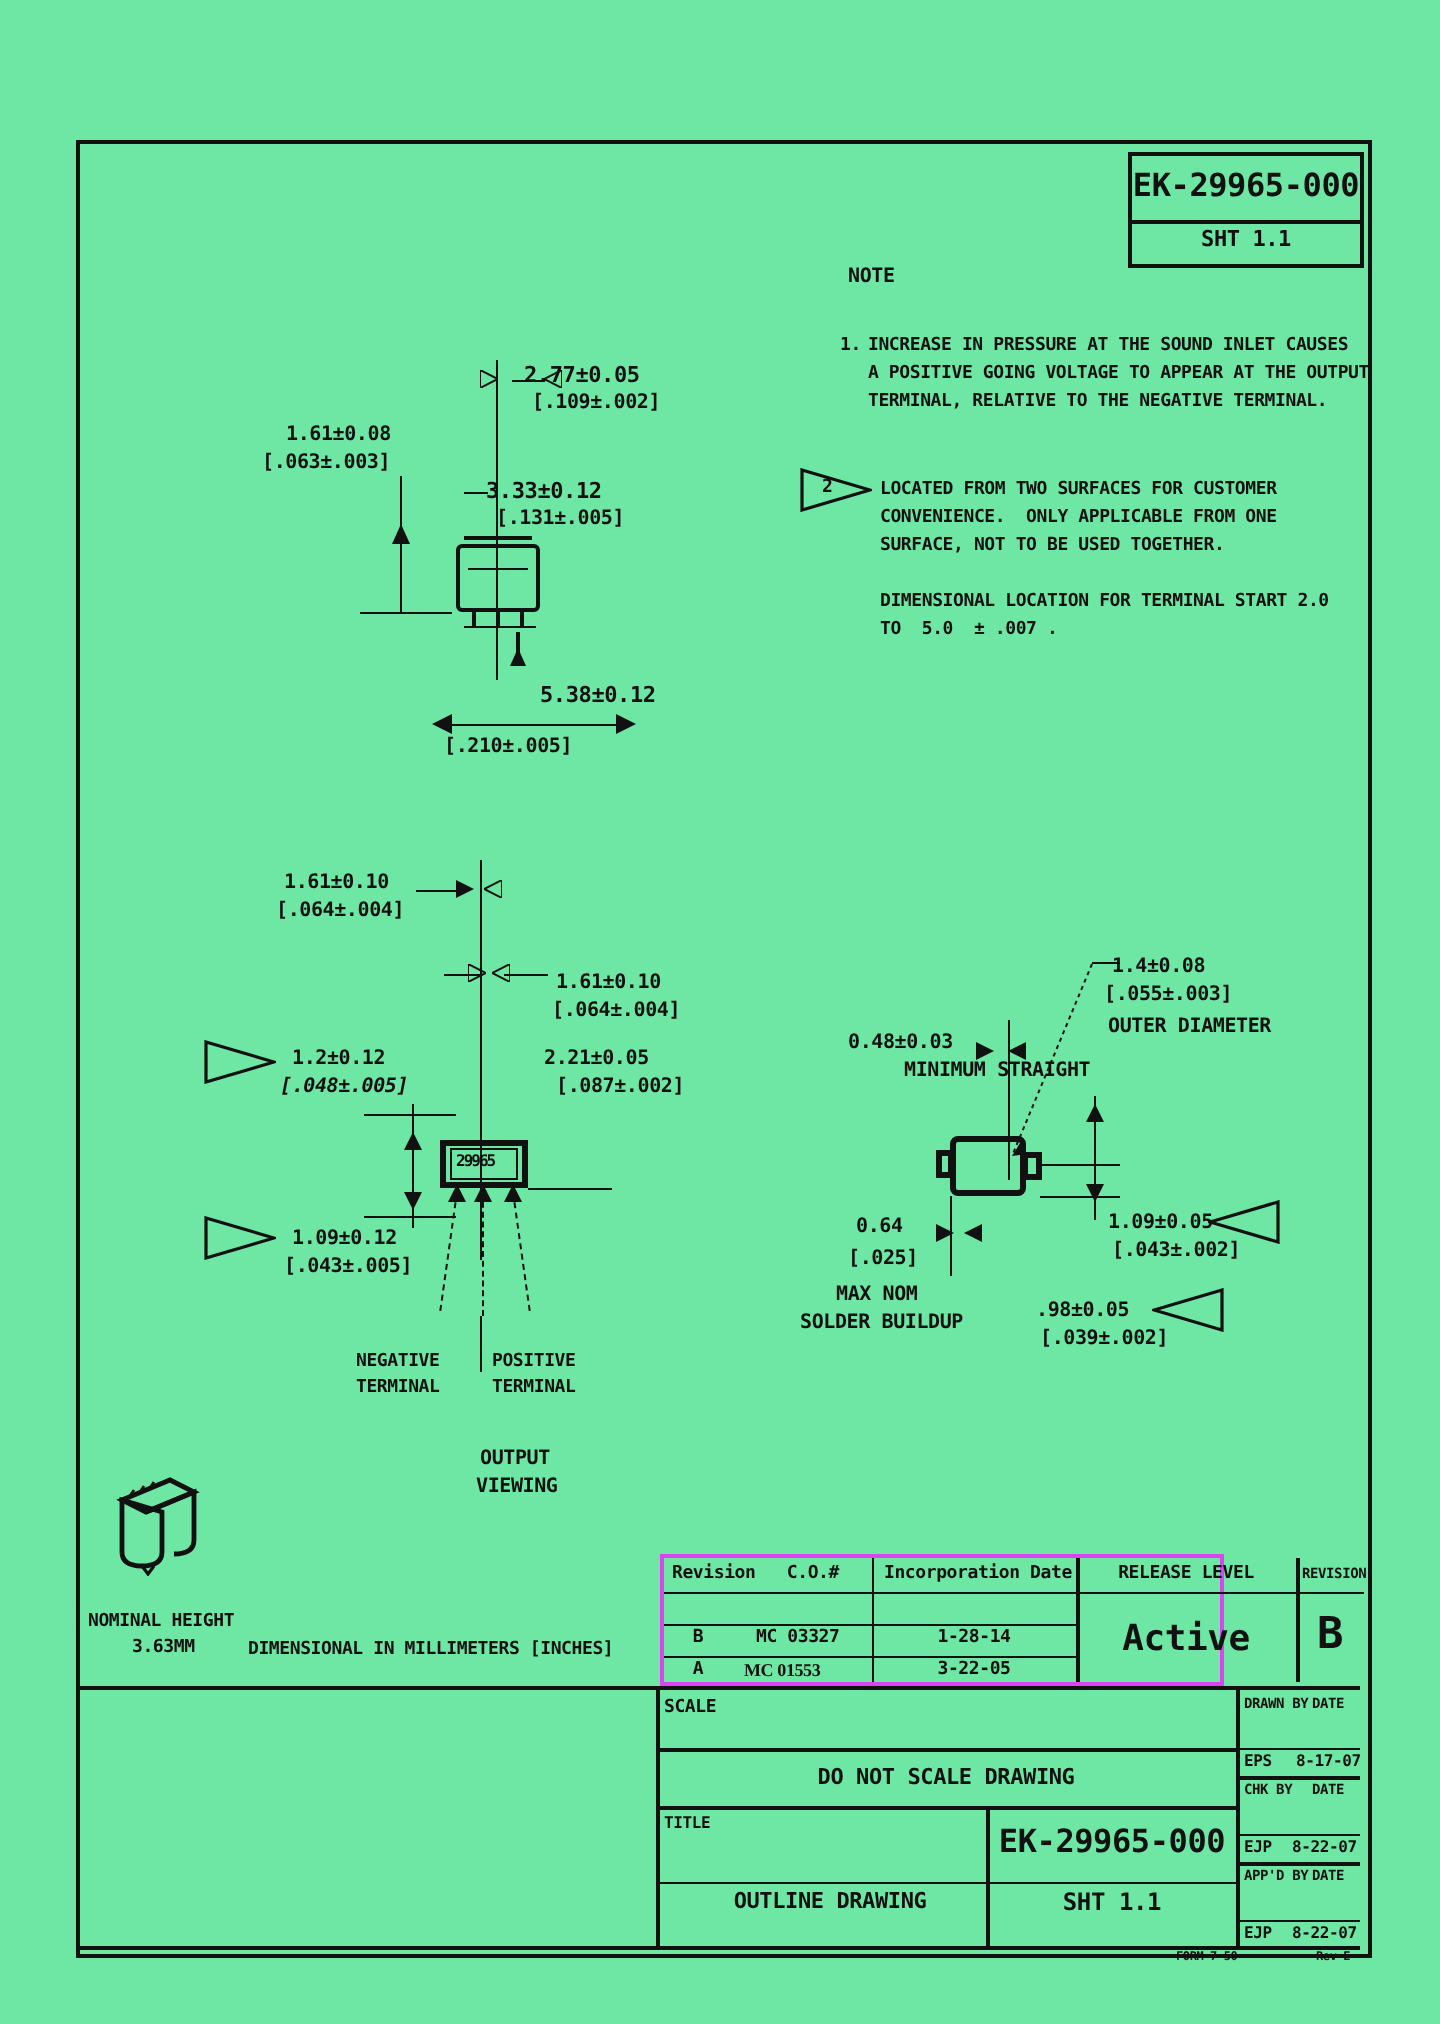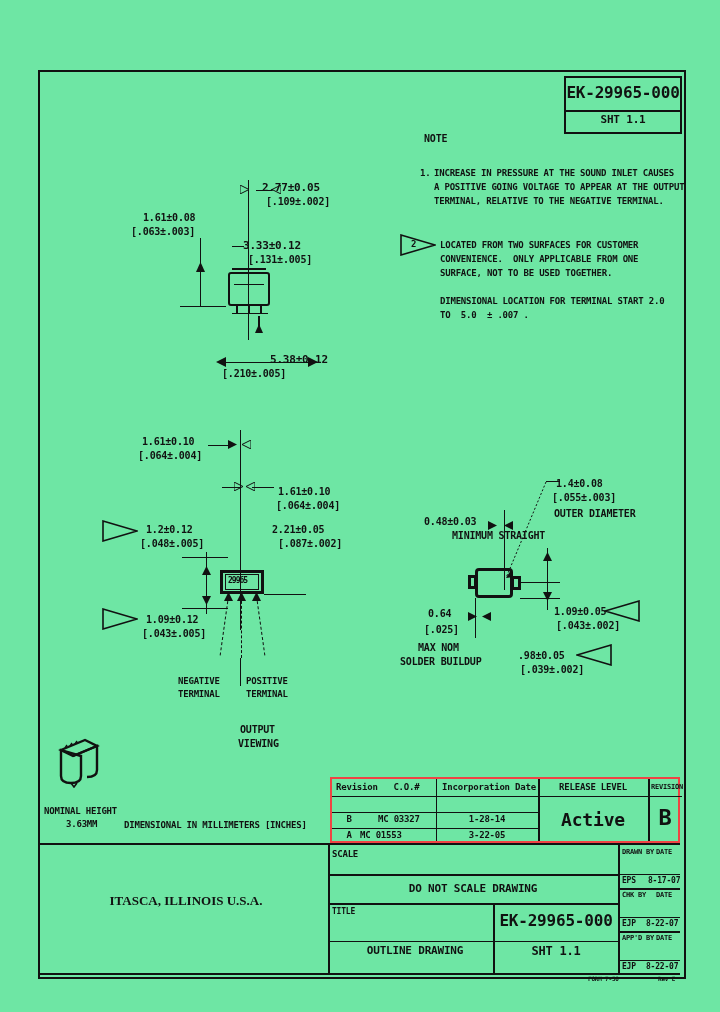--- a/index.html
+++ b/index.html
@@ -59,22 +59,22 @@
 
   
   .body-rect{position:absolute;border:2px solid #111;box-sizing:border-box;}
 
   
   #tb{
     position:absolute;left:40px;top:843px;width:640px;height:130px;
     border-top:2px solid #111;box-sizing:border-box;
   }
   #revtbl{
-    position:absolute;left:330px;top:777px;width:350px;height:66px;
-    border:2px solid #ef4444;box-sizing:border-box;
+    position:absolute;left:330px;top:777px;width:282px;height:66px;
+    border:2px solid #d946ef;box-sizing:border-box;
   }
   .cellline-h{position:absolute;height:1px;background:#111;}
   .cellline-v{position:absolute;width:1px;background:#111;}
 
   .knowles{
     position:absolute;left:46px;top:862px;width:280px;text-align:center;
     font-family:"Liberation Serif", serif;
     font-weight:bold;font-size:20px;color:#111;letter-spacing:0px;
   }
   .itasca{
@@ -171,21 +171,21 @@
   <div class="tri" style="left:216px;top:357px;">
     <svg width="10" height="10" viewBox="0 0 10 10">
         <polygon points="0,5 10,0 10,10" fill="#111"></polygon>
       </svg>
   </div>
   <div class="tri" style="left:308px;top:357px;">
     <svg width="10" height="10" viewBox="0 0 10 10">
         <polygon points="10,5 0,0 0,10" fill="#111"></polygon>
       </svg>
   </div>
-  <div class="t t11 stencil" style="left:226px;top:354px;padding-left:44px;">5.38±0.12</div>
+  <div class="t t11 stencil" style="left:226px;top:342px;padding-left:44px;">5.38±0.12</div>
   <div class="t t10 stencil" style="left:222px;top:368px;">[.210±.005]</div>
 
   <div class="vl" style="left:240px;top:430px;height:200px;"></div>
 
   <div class="t t10 stencil" style="left:142px;top:436px;">1.61±0.10</div>
   <div class="t t10 stencil" style="left:138px;top:450px;">[.064±.004]</div>
   <div class="hl" style="left:208px;top:445px;width:24px;"></div>
   <div class="tri" style="left:228px;top:440px;">
     <svg width="9" height="9" viewBox="0 0 9 9">
         <polygon points="9,4.5 0,0 0,9" fill="#111"></polygon>
@@ -211,21 +211,21 @@
         <polygon points="0,4.5 9,0 9,9" fill="none" stroke="#111"></polygon>
       </svg>
   </div>
 
   <div class="tri" style="left:102px;top:520px;">
     <svg width="36" height="22" viewBox="0 0 36 22">
       <polygon points="1,1 35,11 1,21" fill="none" stroke="#111" stroke-width="1.6"></polygon>
     </svg>
   </div>
   <div class="t t10 stencil" style="left:146px;top:524px;">1.2±0.12</div>
-  <div class="t t10 stencil" style="left:140px;top:538px;">[.048±.005]</div>
+  <div class="t t10 stencil" style="left:140px;top:538px;font-style:italic;">[.048±.005]</div>
 
   <div class="t t10 stencil" style="left:272px;top:524px;">2.21±0.05</div>
   <div class="t t10 stencil" style="left:278px;top:538px;">[.087±.002]</div>
 
   <div class="body-rect" style="left:220px;top:570px;width:44px;height:24px;border-width:3px;"></div>
   <div class="body-rect" style="left:225px;top:574px;width:34px;height:16px;border-width:1px;"></div>
   <div class="t t8 stencil" style="left:228px;top:576px;letter-spacing:-1px;">29965</div>
 
   <div class="hl" style="left:182px;top:557px;width:46px;"></div>
   <div class="hl" style="left:182px;top:608px;width:46px;"></div>
@@ -377,21 +377,21 @@
     <div class="t t9 stencil" style="left:4px;top:3px;">Revision   C.O.#</div>
     <div class="t t9 stencil" style="left:110px;top:3px;">Incorporation Date</div>
     <div class="t t9 ctr stencil" style="left:206px;top:3px;width:110px;">RELEASE LEVEL</div>
     <div class="t t7 stencil" style="left:319px;top:4px;font-size:7px;">REVISION</div>
 
     <div class="t t9 ctr stencil" style="left:0;top:35px;width:34px;">B</div>
     <div class="t t9 stencil" style="left:46px;top:35px;">MC 03327</div>
     <div class="t t9 ctr stencil" style="left:104px;top:35px;width:102px;">1-28-14</div>
 
     <div class="t t9 ctr stencil" style="left:0;top:51px;width:34px;">A</div>
-    <div class="t t9 stencil" style="left:28px;top:51px;">MC 01553</div>
+    <div class="t t9 stencil" style="left:40px;top:51px;font-family:Liberation Serif, serif;">MC 01553</div>
     <div class="t t9 ctr stencil" style="left:104px;top:51px;width:102px;">3-22-05</div>
 
     <div class="t t18 ctr stencil" style="left:206px;top:30px;width:110px;">Active</div>
     <div class="t t22 ctr stencil" style="left:318px;top:26px;width:30px;">B</div>
   </div>
 
   <div id="tb">
 
     <div class="cellline-v" style="left:288px;top:0;height:130px;width:2px;background:#111;"></div>
     <div class="cellline-v" style="left:578px;top:0;height:130px;width:2px;background:#111;"></div>
@@ -424,18 +424,17 @@
     <div class="t t7 stencil" style="left:616px;top:46px;font-size:7px;">DATE</div>
     <div class="t t8 stencil" style="left:582px;top:74px;">EJP</div>
     <div class="t t8 stencil" style="left:606px;top:74px;">8-22-07</div>
 
     <div class="t t7 stencil" style="left:582px;top:89px;font-size:7px;">APP'D BY</div>
     <div class="t t7 stencil" style="left:616px;top:89px;font-size:7px;">DATE</div>
     <div class="t t8 stencil" style="left:582px;top:117px;">EJP</div>
     <div class="t t8 stencil" style="left:606px;top:117px;">8-22-07</div>
   </div>
 
-  <div class="itasca">ITASCA, ILLINOIS U.S.A.</div>
 
   <div class="t stencil" style="left:588px;top:975px;font-size:6px;">FORM 7-50</div>
   <div class="t stencil" style="left:658px;top:975px;font-size:6px;">Rev E</div>
 
 </div>
 
 </body></html>

